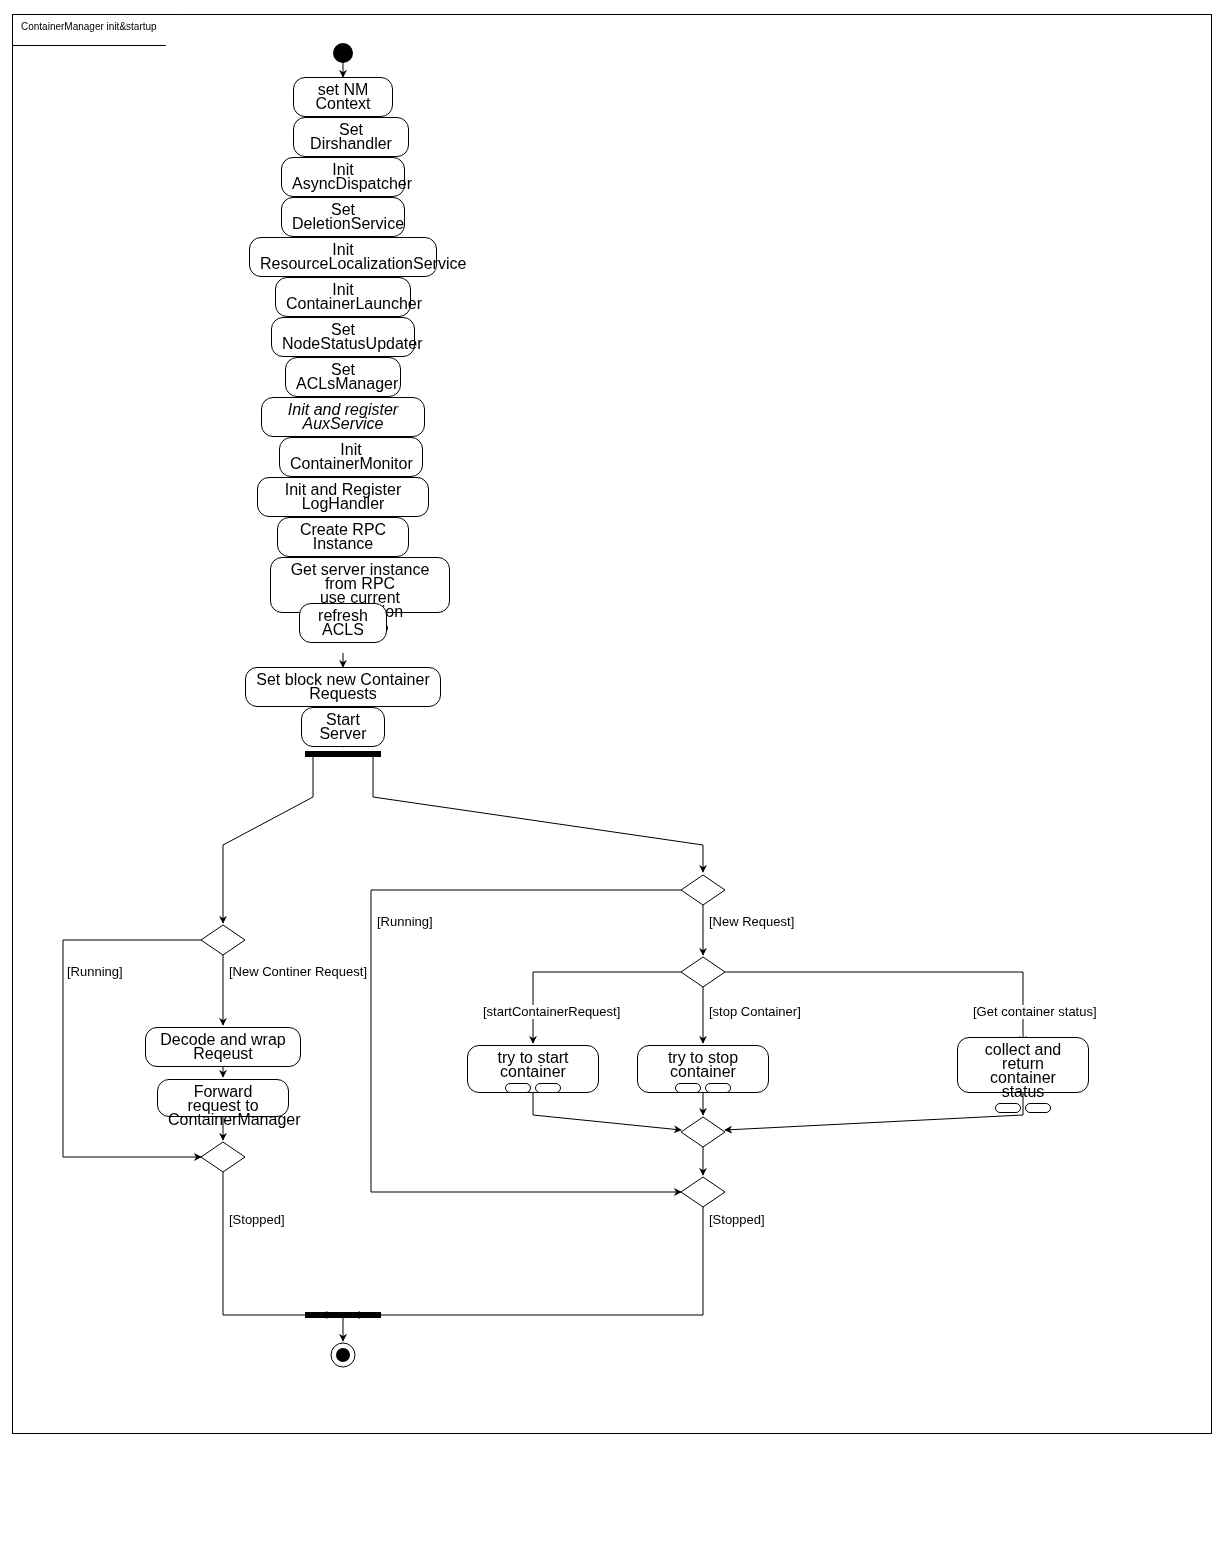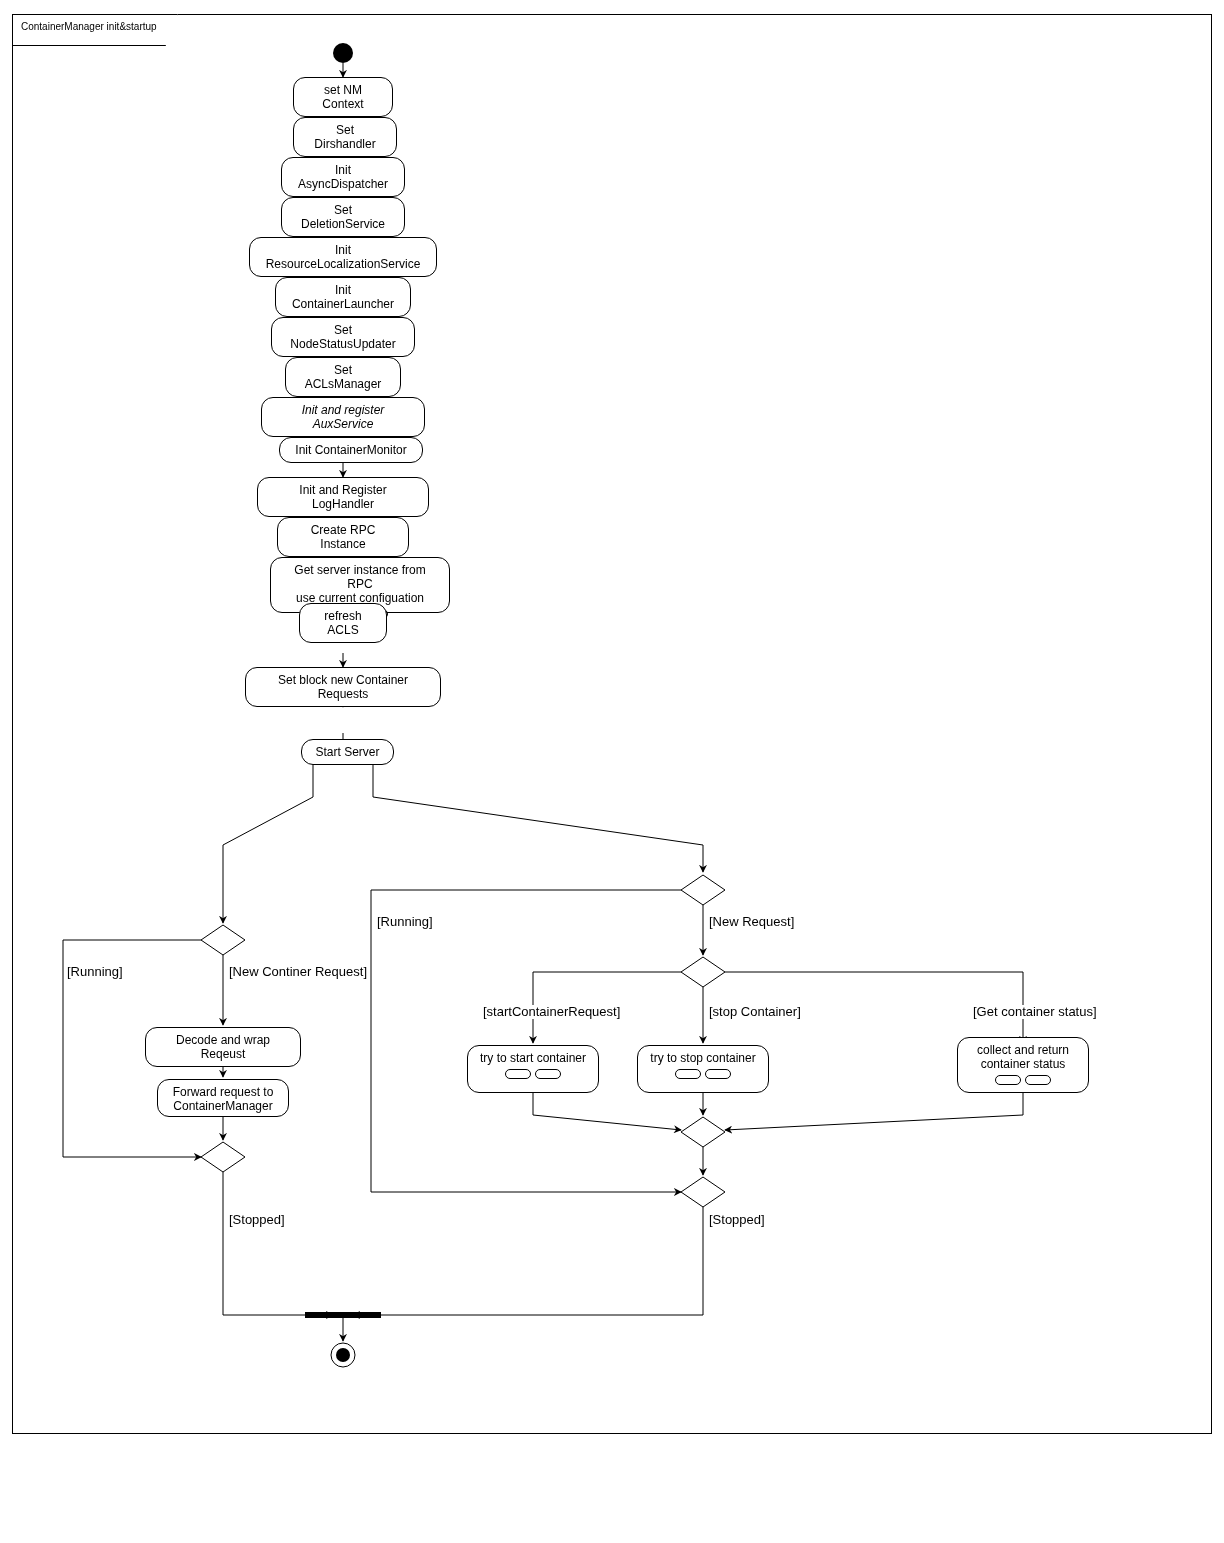--- a/index.html
+++ b/index.html
@@ -30,21 +30,21 @@
     font-size: 10px;
     line-height: 18px;
     clip-path: polygon(0 0, 100% 0, calc(100% - 12px) 100%, 0 100%);
   }
   svg { position: absolute; left: 0; top: 0; }
   .activity {
     position: absolute;
     border: 1px solid #000;
     border-radius: 12px;
     background: #fff;
-    font-size: 12px;
+    font-size: 16px;
     text-align: center;
     line-height: 14px;
     padding: 5px 10px;
     box-sizing: border-box;
   }
   .guard {
     position: absolute;
     font-size: 13px;
     line-height: 14px;
     background: #fff;
@@ -144,21 +144,21 @@
 
     <rect x="292" y="1297" width="76" height="6" fill="#000"></rect>
 
     <line x1="330" y1="1303" x2="330" y2="1326" stroke="#000" marker-end="url(#ah)"></line>
 
     <circle cx="330" cy="1340" r="12" fill="#fff" stroke="#000"></circle>
     <circle cx="330" cy="1340" r="7" fill="#000"></circle>
   </svg>
 
   <div class="activity" style="left:280px; top:62px;  width:100px;">set NM Context</div>
-  <div class="activity" style="left:280px; top:102px; width:104px;">Set Dirshandler</div>
+  <div class="activity" style="left:280px; top:102px; width:116px;">Set Dirshandler</div>
   <div class="activity" style="left:268px; top:142px; width:124px;">Init AsyncDispatcher</div>
   <div class="activity" style="left:268px; top:182px; width:124px;">Set DeletionService</div>
   <div class="activity" style="left:236px; top:222px; width:188px;">Init ResourceLocalizationService</div>
   <div class="activity" style="left:262px; top:262px; width:136px;">Init ContainerLauncher</div>
   <div class="activity" style="left:258px; top:302px; width:144px;">Set NodeStatusUpdater</div>
   <div class="activity" style="left:272px; top:342px; width:116px;">Set ACLsManager</div>
   <div class="activity" style="left:248px; top:382px; width:164px;font-style:italic;">Init and register AuxService</div>
   <div class="activity" style="left:266px; top:422px; width:144px;">Init ContainerMonitor</div>
   <div class="activity" style="left:244px; top:462px; width:172px;">Init and Register LogHandler</div>
   <div class="activity" style="left:264px; top:502px; width:132px;">Create RPC Instance</div>
@@ -167,21 +167,21 @@
     <div>Get server instance from RPC</div>
     <div>use current configuation</div>
     <div class="pill-row">
         <span class="pill"></span>
         <span class="pill"></span>
       </div>
   </div>
 
   <div class="activity" style="left:286px; top:588px; width:88px;">refresh ACLS</div>
   <div class="activity" style="left:232px; top:652px; width:196px;">Set block new Container Requests</div>
-  <div class="activity" style="left:288px; top:724px; width:93px;">Start Server</div>
+  <div class="activity" style="left:288px; top:692px; width:84px;">Start Server</div>
 
   <div class="guard" style="left:54px;  top:950px;">[Running]</div>
   <div class="guard" style="left:216px; top:950px;">[New Continer Request]</div>
   <div class="activity" style="left:132px; top:1012px; width:156px;">Decode and wrap Reqeust</div>
   <div class="activity" style="left:144px; top:1064px; width:132px; height:38px;">
     <div>Forward request to</div>
     <div>ContainerManager</div>
   </div>
   <div class="guard" style="left:216px; top:1198px;">[Stopped]</div>
 

